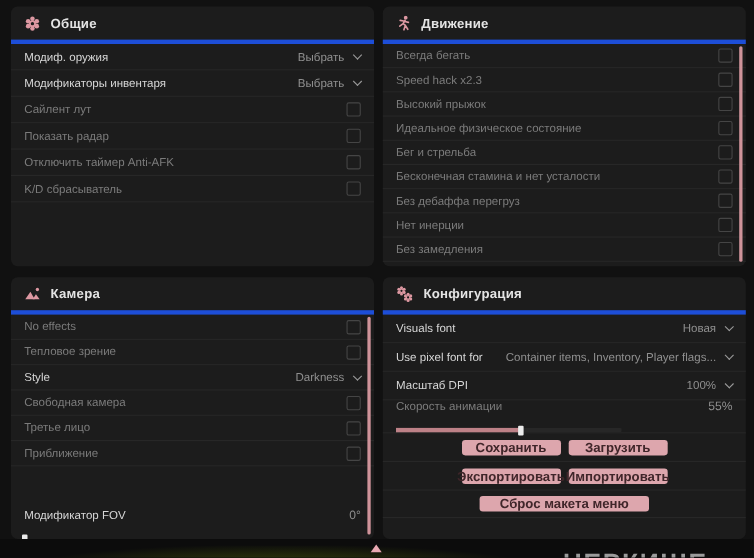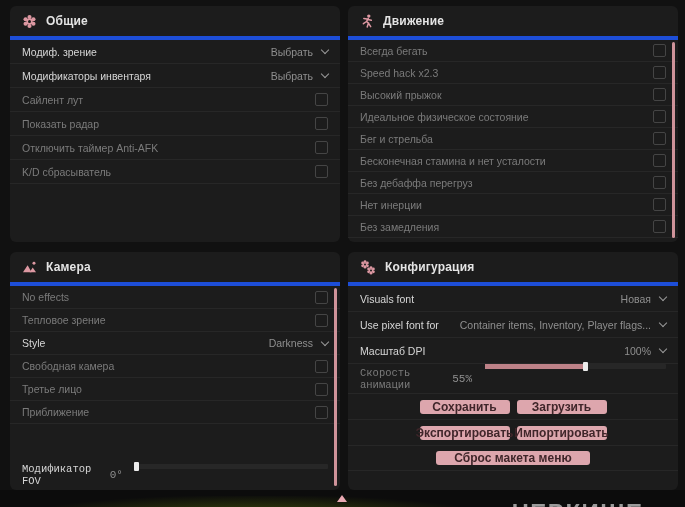--- a/index.html
+++ b/index.html
@@ -25,21 +25,21 @@
   .lbl{font-size:10.5px;}
   .bright{color:#d6d6d6;}
   .dim{color:#7b7b7b;}
   .cb{width:11px;height:11px;border:1px solid #454545;border-radius:2px;flex:none;background:transparent;}
   .dd{display:flex;align-items:center;gap:9px;cursor:default;}
   .dd-val{font-size:10.5px;color:#8f8f8f;}
   .chev{width:5px;height:5px;border-right:1.5px solid #9a9a9a;border-bottom:1.5px solid #9a9a9a;
     transform:rotate(45deg);margin-top:-3px;flex:none;}
   .val{font-size:11px;color:#8f8f8f;}
 
-  .col{align-items:stretch;justify-content:center;gap:13px;font-family:Liberation Mono, monospace;}
+  .col{flex-direction:column;align-items:stretch;justify-content:center;gap:13px;}
   .row-line{display:flex;align-items:center;justify-content:space-between;}
 
   .slider{position:relative;width:205px;height:5px;background:#272727;border-radius:1px;}
   .slider-fill{position:relative;height:100%;background:#bd8187;}
   .slider-handle{position:absolute;right:-3px;top:-2px;width:5px;height:9px;background:#ececec;border-radius:1px;}
 
   .scrollbar{position:absolute;right:3px;top:36px;bottom:4px;width:3px;background:#cf939a;border-radius:2px;}
 
   .btn-row{display:flex;align-items:center;justify-content:center;gap:7px;
     border-bottom:1px solid #272727;}
@@ -72,21 +72,21 @@
             <circle cx="3.8" cy="10.4" r="2.2"></circle>
             <circle cx="3.8" cy="5.6" r="2.2"></circle>
             <circle cx="8" cy="8" r="3.4"></circle>
           </g>
           <circle cx="8" cy="8" r="1.6" fill="#1c1c1c"></circle>
         </svg>
     </span>
     <span class="panel-title">Общие</span>
   </div>
   <div class="row h24">
-    <span class="lbl bright">Модиф. зрение</span>
+    <span class="lbl bright">Модиф. оружия</span>
     <span class="dd">
       <span class="dd-val">Выбрать</span>
       <span class="chev"></span>
     </span>
   </div>
   <div class="row h24">
     <span class="lbl bright">Модификаторы инвентаря</span>
     <span class="dd">
       <span class="dd-val">Выбрать</span>
       <span class="chev"></span>

